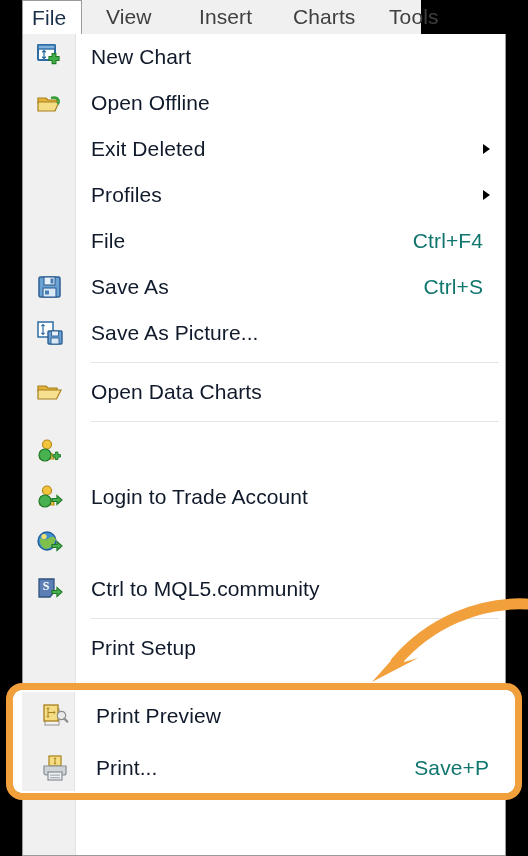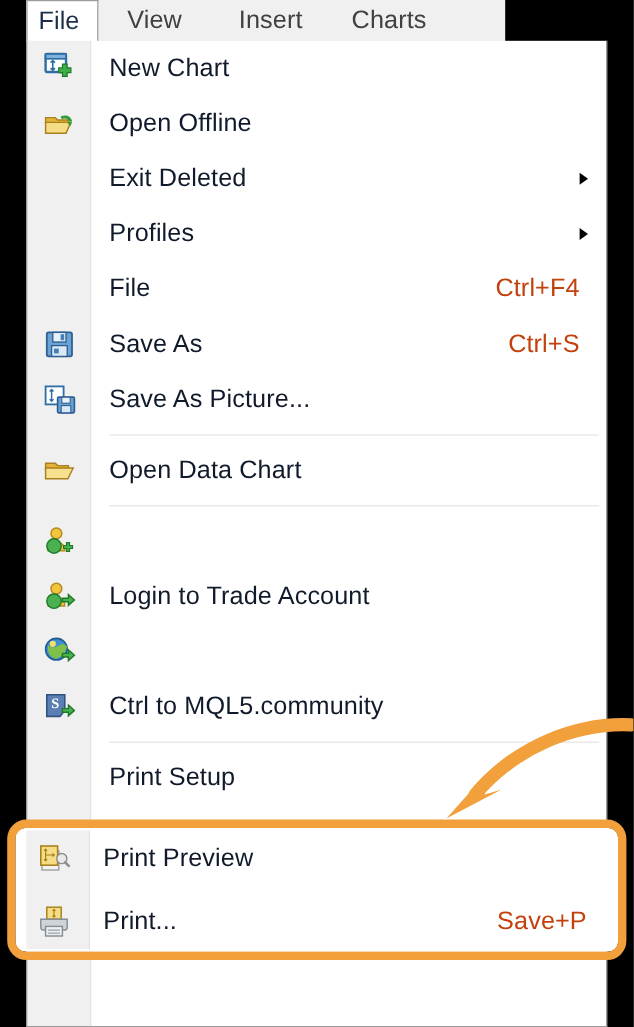--- a/index.html
+++ b/index.html
@@ -104,21 +104,21 @@
     left: 68px;
     font-size: 21px;
     color: #101a2b;
     white-space: nowrap;
     letter-spacing: 0.1px;
   }
   .mi-accel {
     position: absolute;
     right: 22px;
     font-size: 21px;
-    color: #c2410c;
+    color: #0f766e;
     white-space: nowrap;
     letter-spacing: 0.1px;
   }
   .mi-arrow {
     position: absolute;
     right: 15px;
     width: 0;
     height: 0;
     border-top: 5px solid transparent;
     border-bottom: 5px solid transparent;
@@ -178,21 +178,21 @@
     position: absolute;
     left: 9px;
     top: 0;
     width: 53px;
     height: 100%;
     background: #f0f0f0;
     border-right: 1px solid #e2e2e2;
     box-sizing: border-box;
   }
   #highlight-plate .mi {
-    margin-left: 5px;
+    margin-left: 15px;
   }
 
   
   #callout-arrow {
     position: absolute;
     left: 360px;
     top: 588px;
     width: 168px;
     height: 100px;
     z-index: 50;
@@ -208,20 +208,23 @@
   </div>
   <div class="menubar-item" style="left:75px;">
     <span>View</span>
   </div>
   <div class="menubar-item" style="left:168px;">
     <span>Insert</span>
   </div>
   <div class="menubar-item" style="left:262px;">
     <span>Charts</span>
   </div>
+  <div class="menubar-item" style="left:358px;">
+    <span>Tools</span>
+  </div>
 </div>
 
 <div id="dropdown">
   <div id="gutter"></div>
 
   <div id="items">
 
     <div class="mi">
       <span class="mi-icon">
         <svg width="30" height="30" viewBox="0 0 30 30">
@@ -290,21 +293,21 @@
 
     <div class="sep"></div>
 
     <div class="mi">
       <span class="mi-icon">
         <svg width="30" height="30" viewBox="0 0 30 30">
           <path d="M3 9 h8 l2 2 h9 v3 H3 z" fill="#e3b33a" stroke="#a8801c" stroke-width="1.2"></path>
           <path d="M3 13 h23 l-4.5 9 H3 z" fill="#f7e08f" stroke="#a8801c" stroke-width="1.2"></path>
         </svg>
       </span>
-      <span class="mi-label">Open Data Chart</span>
+      <span class="mi-label">Open Data Charts</span>
     </div>
 
     <div class="sep"></div>
 
     <div class="mi">
       <span class="mi-icon">
         <svg width="30" height="30" viewBox="0 0 30 30">
           <circle cx="12" cy="8.5" r="4.5" fill="#f2c53d" stroke="#b5891c" stroke-width="1.2"></circle>
           <path d="M5 23 q0 -7 7 -7 q7 0 7 7 z" fill="#f2c53d" stroke="#b5891c" stroke-width="1.2"></path>
           <circle cx="10" cy="19" r="6" fill="#49b14f" stroke="#1f7a28" stroke-width="1.2"></circle>

